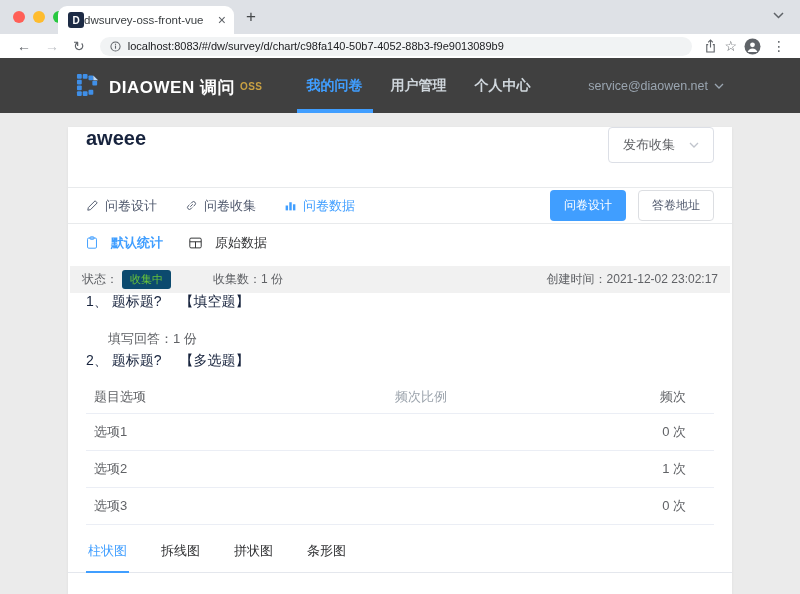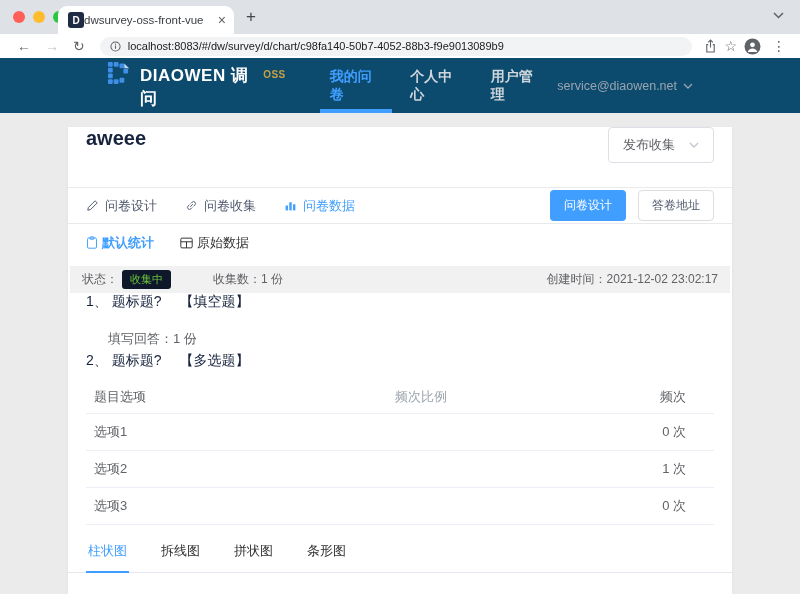--- a/index.html
+++ b/index.html
@@ -31,22 +31,22 @@
   .nav-ico { font-size:14px; color:#5f6368; margin:0 7px; line-height:1; }
   .nav-ico.disabled { color:#c0c3c7; }
   .url-pill { flex:1; height:19px; background:#f1f3f4; border-radius:10px; margin:0 8px;
     display:flex; align-items:center; padding:0 10px; }
   .url-text { font-size:11px; color:#202124; white-space:nowrap; overflow:hidden; margin-left:7px; }
   .toolbar-right { display:flex; align-items:center; gap:7px; margin-left:4px; }
   .star { font-size:14px; color:#5f6368; }
   .dots { font-size:14px; color:#5f6368; padding:0 4px; }
 
   
-  .app-navbar { position:absolute; top:58px; left:0; right:0; height:55px; background:#0c4a6e;
-    display:flex; align-items:center; padding:0 107px; }
+  .app-navbar { position:absolute; top:58px; left:0; right:0; height:55px; background:#404040;
+    display:flex; align-items:center; padding:0 76px; }
   .brand { display:flex; align-items:flex-start; }
   .brand-text { color:#fff; font-size:17px; font-weight:bold; letter-spacing:.5px; margin-left:8px; margin-top:3px; }
   .brand-badge { color:#c9a143; font-size:10px; font-weight:bold; margin-left:5px; margin-top:8px; letter-spacing:.5px; }
   .nav-menu { display:flex; height:55px; margin-left:30px;font-weight:bold; }
   .nav-item { display:flex; align-items:center; padding:0 14px; font-size:14px; color:#cfd6dc;
     position:relative; height:55px; cursor:pointer; }
   .nav-item.active { color:#409EFF; }
   .nav-item.active::after { content:""; position:absolute; left:4px; right:4px; bottom:0; height:4px; background:#409EFF; }
   .account { margin-left:auto; display:flex; align-items:center; gap:6px; color:#9aa5b0; font-size:12.5px; cursor:pointer; }
 
@@ -60,26 +60,26 @@
   .hdiv { height:1px; background:#e8eaec; }
 
   .tabs-row { height:35px; display:flex; align-items:center; padding:0 18px; }
   .tab-item { display:flex; align-items:center; gap:6px; font-size:13px; color:#515a6e; margin-right:28px; cursor:pointer; }
   .tab-item.active { color:#409EFF; }
   .row-actions { margin-left:auto; display:flex; gap:12px; }
   .btn-primary { background:#409EFF; color:#fff; font-size:12px; padding:7px 14px; border:none; border-radius:4px; cursor:pointer; }
   .btn-plain { background:#fff; color:#515a6e; font-size:12px; padding:6px 13px; border:1px solid #dcdee2; border-radius:4px; cursor:pointer; }
 
   .subtabs-row { height:37px; display:flex; align-items:center; padding:0 18px; }
-  .subtab { display:flex; align-items:center; gap:4px; font-size:13px; color:#303133; margin-right:26px; cursor:pointer; }
+  .subtab { display:flex; align-items:center; gap:13px; font-size:13px; color:#303133; margin-right:26px; cursor:pointer; }
   .subtab.active { color:#409EFF; font-weight:bold; }
 
   .status-bar { margin:5px 2px 0; background:#f1f1f1; height:27px; display:flex; align-items:center;
     padding:0 12px; font-size:12px; color:#606266; }
-  .badge-green { background:#0f172a; color:#67c23a; padding:2px 8px; border-radius:3px; font-size:11px; margin-left:4px; }
+  .badge-green { background:#0c4a6e; color:#67c23a; padding:2px 8px; border-radius:3px; font-size:11px; margin-left:4px; }
   .status-count { margin-left:42px; }
   .status-created { margin-left:auto; }
 
   .q-block { padding:0 18px; }
   .q-title { font-size:14px; font-weight:normal; color:#17233d; }
   .q-title .q-type { margin-left:14px; }
   .q-answer { margin:19px 0 4px 22px; font-size:13px; color:#606266; }
 
   .stats-table { margin-top:10px; }
   .stats-head { display:flex; align-items:center; height:34px; font-size:13px; color:#9aa2ab;
@@ -166,22 +166,22 @@
           <rect x="17" y="8" width="5" height="5" rx="1"></rect>
         </g>
         <path d="M18 2.5l5 5h-5z" fill="#bcd8f7"></path>
       </svg>
     </span>
     <span class="brand-text">DIAOWEN 调问</span>
     <span class="brand-badge">OSS</span>
   </div>
   <div class="nav-menu">
     <div class="nav-item active">我的问卷</div>
+    <div class="nav-item">用户管理</div>
     <div class="nav-item">个人中心</div>
-    <div class="nav-item">用户管理</div>
   </div>
   <div class="account">
     <span>service@diaowen.net</span>
     <svg width="10" height="6" viewBox="0 0 10 6">
         <path d="M1 1l4 4 4-4" fill="none" stroke="#9aa5b0" stroke-width="1.3"></path>
       </svg>
   </div>
 </div>
 
 <div class="card">

